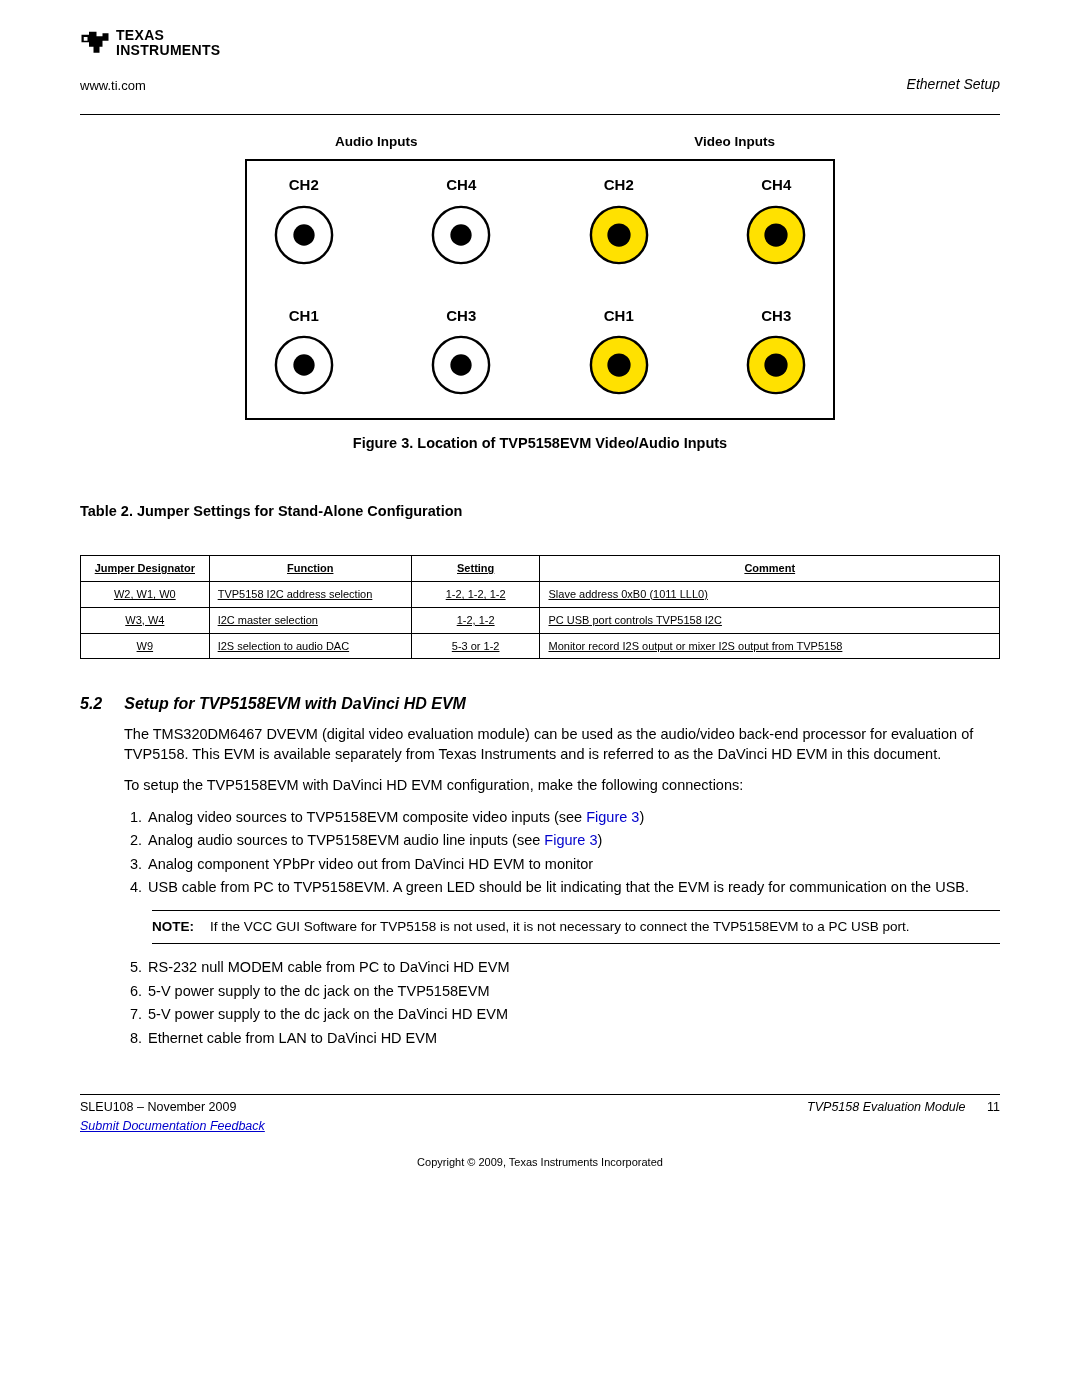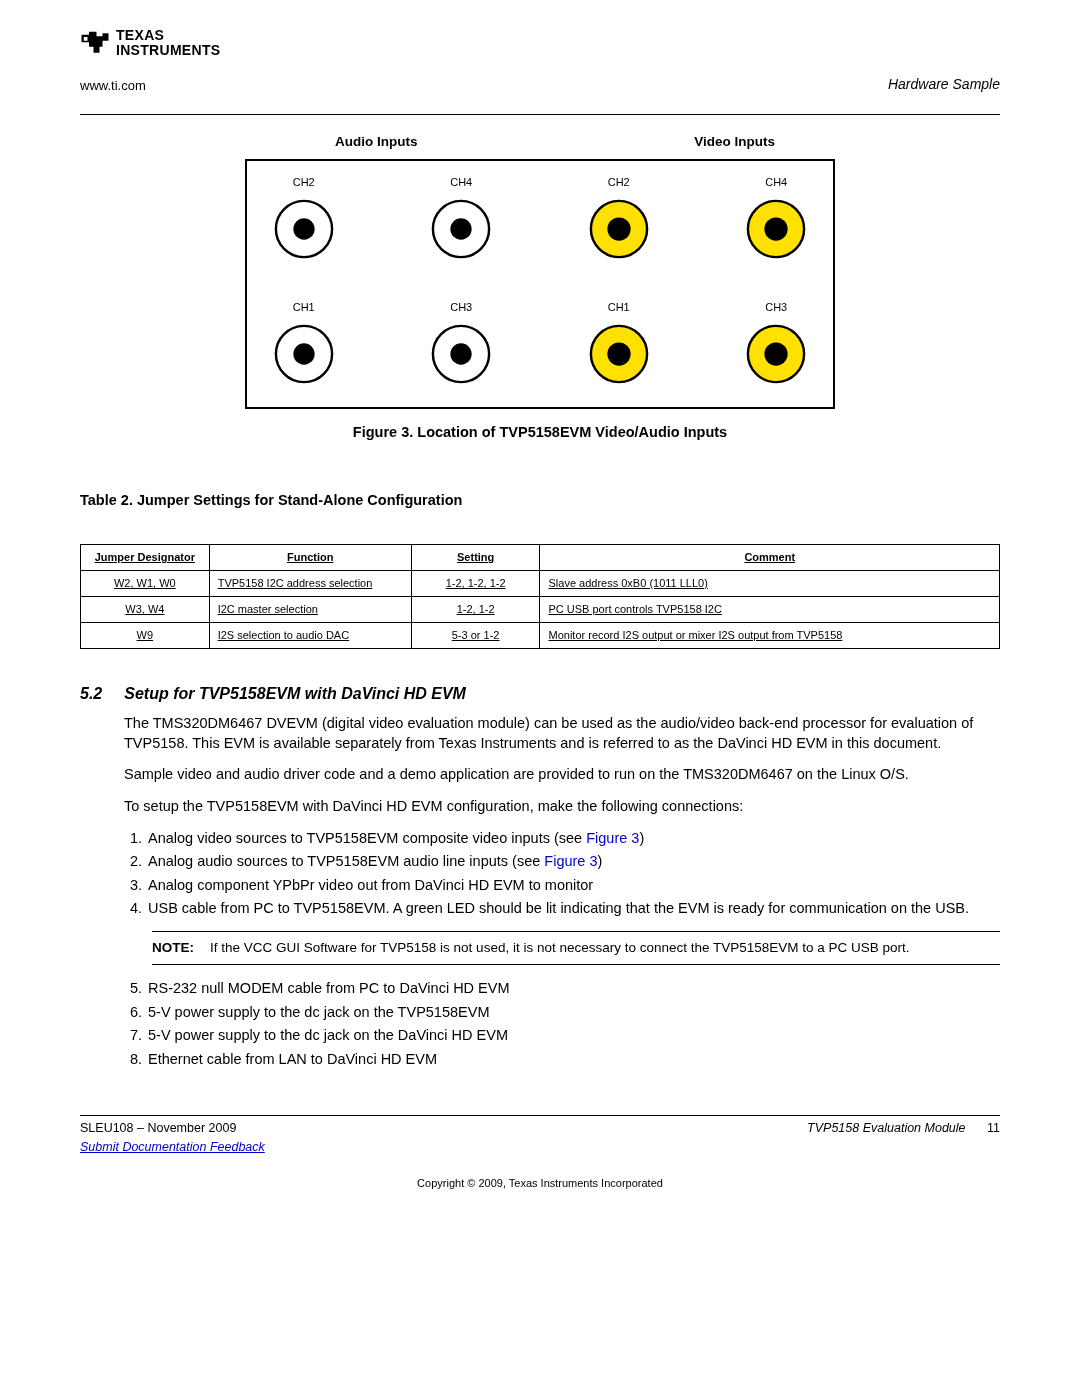--- a/index.html
+++ b/index.html
@@ -20,21 +20,21 @@
     .logo-text .line1 { display: block; font-size: 14px; }
     .logo-text .line2 { display: block; font-size: 14px; }
     .url { font-size: 13px; }
     .section-label { font-style: italic; font-size: 14px; }
     hr.top-rule { border: none; border-top: 1px solid #000; margin: 3px 0 18px 0; }
     .diagram-wrap { display: flex; flex-direction: column; align-items: center; }
     .diagram { border: 2.5px solid #000; width: 590px; padding: 14px 18px 22px 18px; }
     .io-headers { display: flex; justify-content: space-between; width: 590px; margin-bottom: 8px; padding: 0 60px 0 90px; font-weight: 700; font-size: 13.5px; }
     .jack-grid { display: grid; grid-template-columns: repeat(4, 1fr); gap: 40px 80px; justify-items: center; }
     .jack-col { display: flex; flex-direction: column; align-items: center; gap: 8px; }
-    .jack-label { font-weight: 400; font-size: 11px; text-align: center; }
+    .jack-label { font-weight: 700; font-size: 15px; text-align: center; }
     .jack { width: 62px; height: 62px; }
     .caption { font-weight: 700; text-align: left; margin: 14px 0 34px 0; font-size: 14.5px; }
     .table-wrap { margin: 0 0 34px 0; }
     table.jumper { border-collapse: collapse; width: 100%; font-size: 11px; text-decoration: underline; }
     table.jumper th, table.jumper td { border: 1px solid #000; padding: 5px 8px; text-align: left; vertical-align: middle; }
     table.jumper th { font-weight: 700; text-align: center; }
     table.jumper td.c { text-align: center; }
     .sect-head { display: flex; gap: 22px; font-style: italic; font-weight: 700; font-size: 16px; margin-bottom: 10px; }
     .sect-body { margin-left: 44px; }
     .sect-body p { margin-bottom: 12px; }
@@ -62,21 +62,21 @@
     <rect x="5" y="9" width="5" height="5" fill="#fff"></rect>
   </svg>
   <div class="logo-text">
     <span class="line1">TEXAS</span>
     <span class="line2">INSTRUMENTS</span>
   </div>
 </div>
 
 <div class="header-row">
   <span class="url">www.ti.com</span>
-  <span class="section-label">Hardware Sample</span>
+  <span class="section-label">Ethernet Setup</span>
 </div>
 <hr class="top-rule">
 
 <div class="diagram-wrap">
   <div class="io-headers">
     <span>Audio Inputs</span>
     <span>Video Inputs</span>
   </div>
   <div class="diagram">
     <div class="jack-grid">
@@ -176,21 +176,20 @@
     </tbody>
   </table>
 </div>
 
 <div class="sect-head">
   <span>5.2</span>
   <span>Setup for TVP5158EVM with DaVinci HD EVM</span>
 </div>
 <div class="sect-body">
   <p>The TMS320DM6467 DVEVM (digital video evaluation module) can be used as the audio/video back-end processor for evaluation of TVP5158. This EVM is available separately from Texas Instruments and is referred to as the DaVinci HD EVM in this document.</p>
-  <p>Sample video and audio driver code and a demo application are provided to run on the TMS320DM6467 on the Linux O/S.</p>
   <p>To setup the TVP5158EVM with DaVinci HD EVM configuration, make the following connections:</p>
 
   <ol class="steps">
     <li><span>Analog video sources to TVP5158EVM composite video inputs (see </span><a href="#" class="link">Figure 3</a><span>)</span></li>
     <li><span>Analog audio sources to TVP5158EVM audio line inputs (see </span><a href="#" class="link">Figure 3</a><span>)</span></li>
     <li><span>Analog component YPbPr video out from DaVinci HD EVM to monitor</span></li>
     <li><span>USB cable from PC to TVP5158EVM. A green LED should be lit indicating that the EVM is ready for communication on the USB.</span></li>
   </ol>
 
   <div class="note-box">

